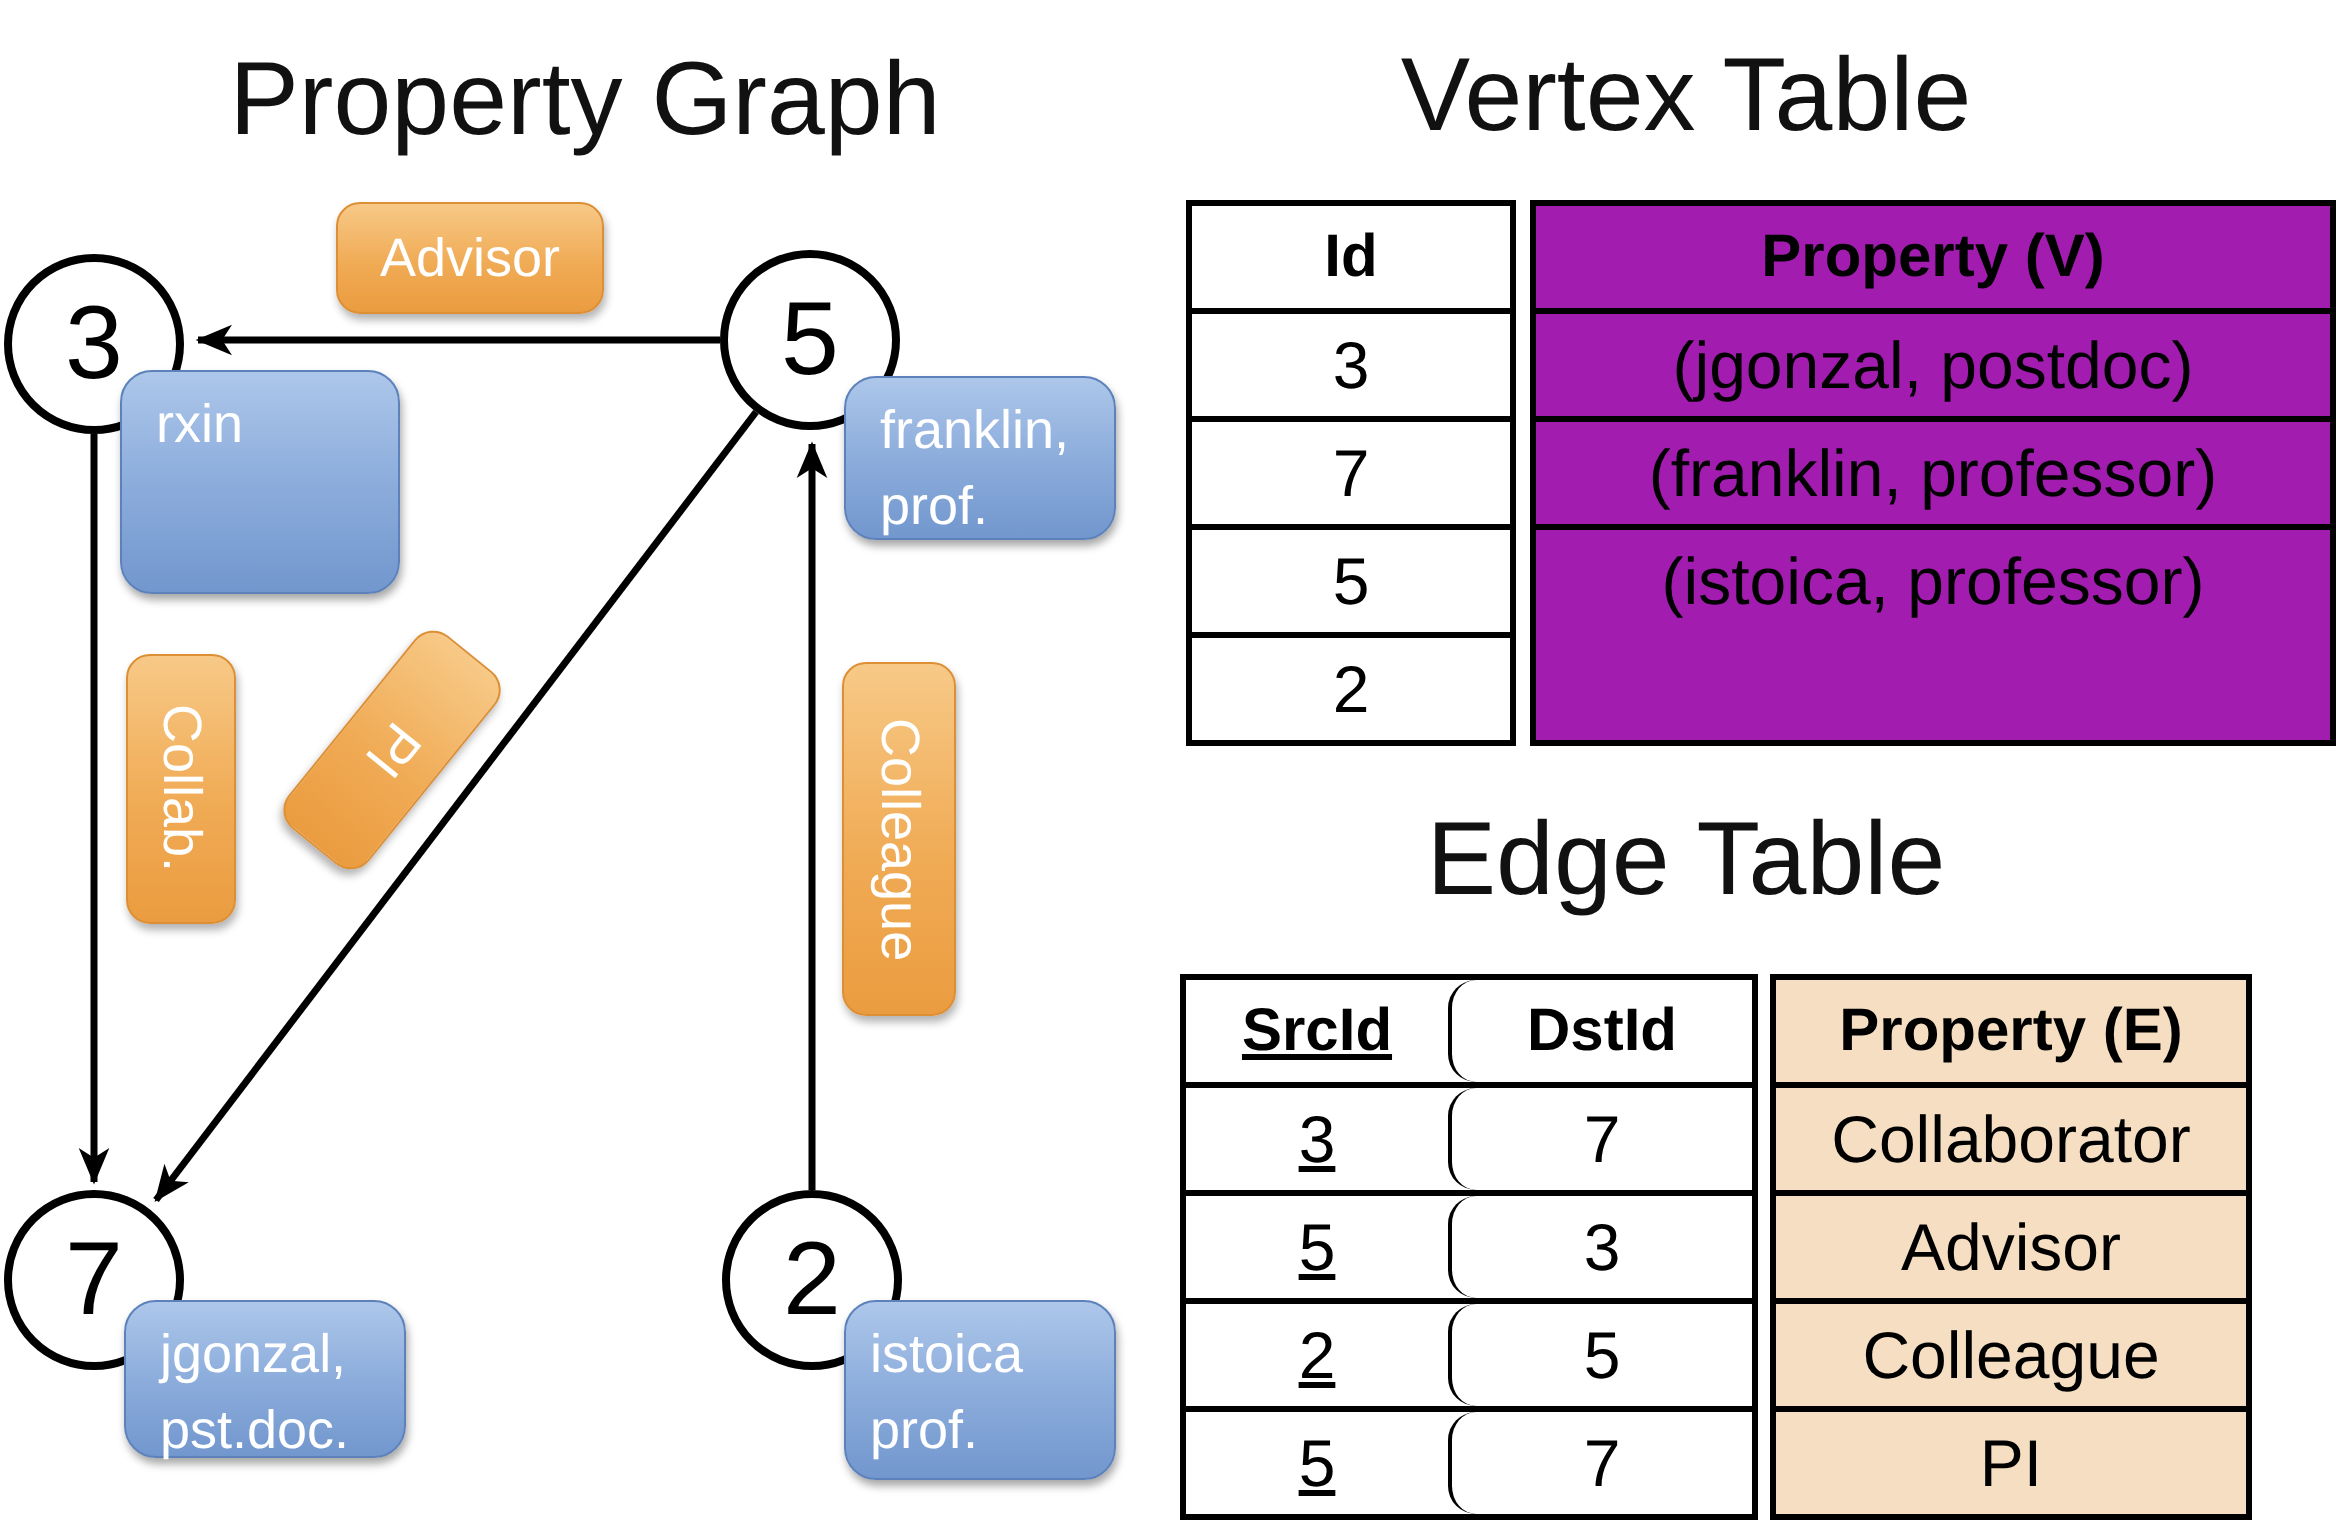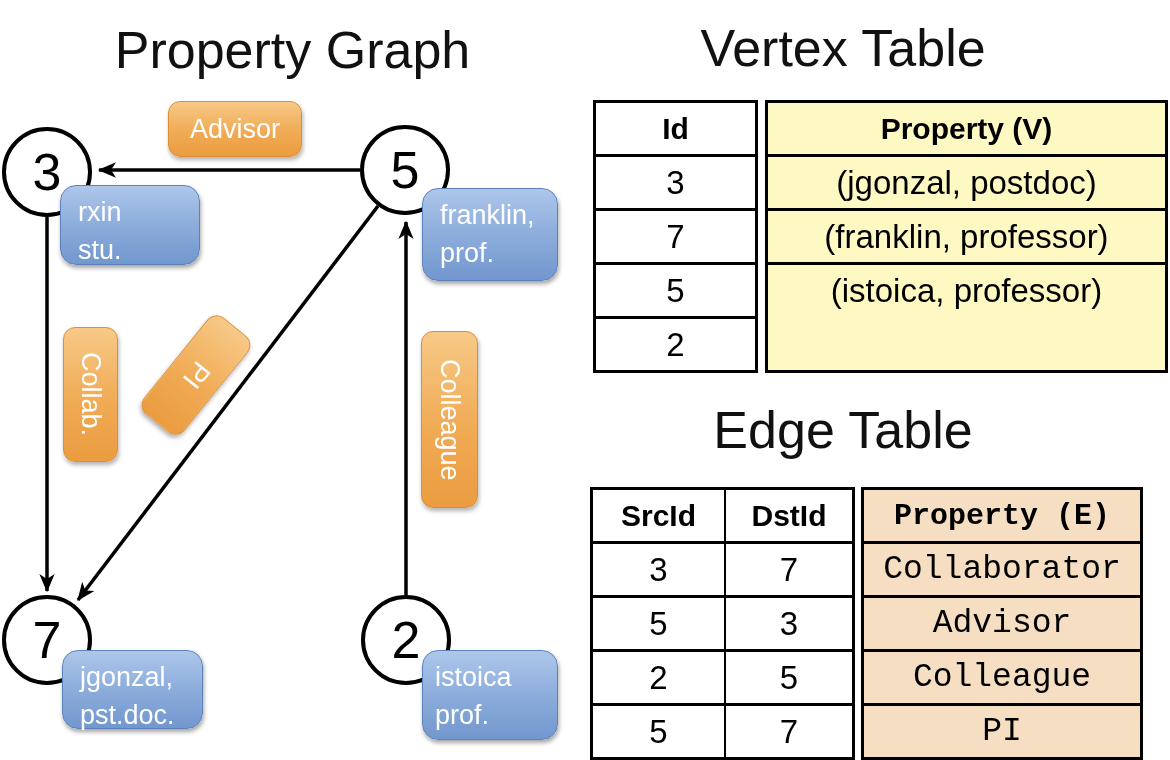--- a/index.html
+++ b/index.html
@@ -73,26 +73,26 @@
   .cell {
     height: 51px;
     display: flex; align-items: center; justify-content: center;
     font-size: 33px;
     color: #000;
     white-space: nowrap;
   }
   .cell.hdr { font-weight: bold; font-size: 30px; }
   .cell + .cell { border-left: 2px solid #000; }
   #vertex-ids .cell { width: 159px; }
-  #vertex-props { background: #fef9c3; }
+  #vertex-props { background: #a21caf; }
   #vertex-props .cell { width: 397px; }
-  #edge-ids .cell-src { width: 131px; }
-  #edge-ids .cell-dst { width: 128px; }
+  #edge-ids .cell-src { width: 131px; text-decoration: underline; }
+  #edge-ids .cell-dst { width: 152px; border-radius: 14px; }
   #edge-props { background: #f5dec2; }
-  #edge-props .cell { width: 276px; font-family: Liberation Mono, monospace; }
+  #edge-props .cell { width: 235px; }
 </style>
 </head>
 <body>
 
 <div class="canvas">
 
   <div class="title" id="graph-title">Property Graph</div>
   <div class="title" id="vertex-title">Vertex Table</div>
   <div class="title" id="edge-title">Edge Table</div>
 
@@ -114,25 +114,24 @@
   <div class="vertex-circle" style="left:360px; top:125px;">
     <span>5</span>
   </div>
   <div class="vertex-circle" style="left:2px;   top:595px;">
     <span>7</span>
   </div>
   <div class="vertex-circle" style="left:361px; top:595px;">
     <span>2</span>
   </div>
 
-  <div class="vbox" style="left:60px;  top:185px; width:140px; height:80px;">
+  <div class="vbox" style="left:60px;  top:185px; width:140px; height:112px;">
     <div>rxin</div>
-    <div>stu.</div>
-  </div>
-  <div class="vbox" style="left:422px; top:188px; width:136px; height:93px;">
+  </div>
+  <div class="vbox" style="left:422px; top:188px; width:136px; height:82px;">
     <div>franklin,</div>
     <div>prof.</div>
   </div>
   <div class="vbox" style="left:62px;  top:650px; width:141px; height:79px;">
     <div>jgonzal,</div>
     <div>pst.doc.</div>
   </div>
   <div class="vbox" style="left:422px; top:650px; width:136px; height:90px;padding-left:12px;">
     <div>istoica</div>
     <div>prof.</div>

